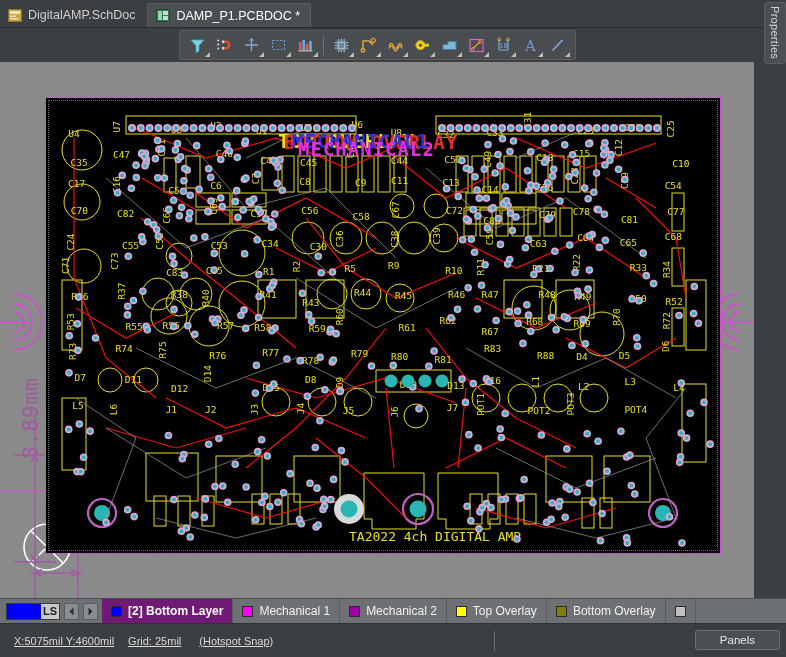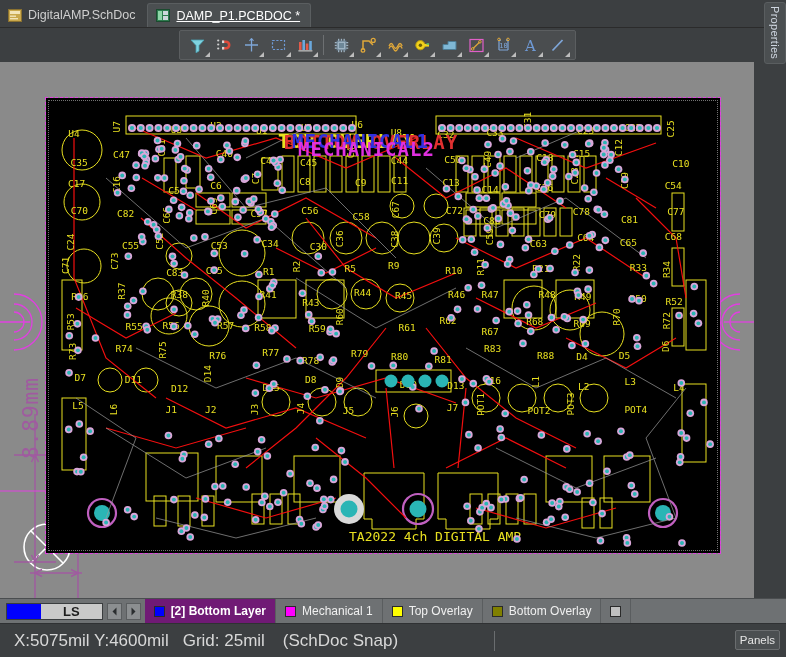--- a/index.html
+++ b/index.html
@@ -19,21 +19,21 @@
     border-bottom:1px solid #2b2b2b;
   }
   .doc-tab{
     display:flex; align-items:center; gap:6px;
     height:24px; padding:0 10px 0 8px; margin-right:2px;
     font-size:12.5px; color:#cfcfcf; background:transparent;
     border-top-left-radius:3px; border-top-right-radius:3px;
   }
   .doc-tab.active{
     background:#4b4f51; color:#ffffff;
-    border:1px solid #5a5e60; border-bottom:none;text-decoration:underline;
+    border:1px solid #5a5e60; border-bottom:none;
   }
   .tab-ico{ width:14px; height:13px; display:block; flex:0 0 auto; }
 
   
   #toolbar{
     position:absolute; left:179px; top:30px; height:30px;
     background:#4a4d4f; border:1px solid #5b5e60; border-radius:2px;
     display:flex; align-items:center; padding:0 4px;
   }
   .tb-btn{
@@ -109,48 +109,48 @@
     position:absolute; left:0; top:598px; width:786px; height:25px;
     background:#6e7173; display:flex; align-items:center;
     border-top:1px solid #4a4d4f;
   }
   #ls-box{
     display:flex; align-items:center; height:17px; margin-left:6px;
     border:1px solid #3a3d3f; background:#c9c9c9;
   }
   #ls-swatch{ width:34px; height:15px; background:#0000ff; }
   #ls-label{
-    font-size:13px; color:#1d1d1d; padding:0 22px; font-weight:bold;
+    font-size:11px; color:#1d1d1d; padding:0 2px; font-weight:bold;
   }
   .nav-btn{
     width:15px; height:17px; margin-left:4px;
     background:#8b8e90; border:1px solid #5a5d5f;
     display:flex; align-items:center; justify-content:center;
   }
   .layer-tab{
     display:flex; align-items:center; gap:6px;
     height:25px; padding:0 9px; font-size:12px; color:#f0f0f0;
     border-right:1px solid #5a5d5f; white-space:nowrap;
   }
   .layer-tab.active{ background:#701a75; color:#ffffff; font-weight:bold; }
   .lsw{ width:11px; height:11px; border:1px solid #2a2a2a; flex:0 0 auto; }
 
   
   #statusbar{
     position:absolute; left:0; top:623px; width:786px; height:34px;
     background:#3c3f41; display:flex; align-items:center;
     border-top:1px solid #2f3133;
   }
-  .st-item{ font-size:17px; color:#d8d8d8; margin-left:14px; white-space:nowrap; }
+  .st-item{ font-size:11px; color:#d8d8d8; margin-left:14px; white-space:nowrap;text-decoration:underline; }
   #st-divider{
     position:absolute; left:494px; top:7px; width:1px; height:20px;
     background:#6a6d6f;
   }
   #panels-btn{
-    position:absolute; right:6px; top:6px; height:20px; padding:0 4px;
+    position:absolute; right:6px; top:6px; height:20px; padding:0 24px;
     background:#4b4f51; border:1px solid #6a6d6f; border-radius:2px;
     display:flex; align-items:center; font-size:11.5px; color:#e6e6e6;
   }
 </style>
 </head>
 <body>
 
 <div id="app">
 
   <div id="tabbar">
@@ -2453,36 +2453,40 @@
     <div id="layer-tabs-container" style="display:flex;align-items:center;margin-left:4px;">
         <div class="layer-tab active">
           <span class="lsw" style="background: rgb(0, 0, 255);"></span>
           <span>[2] Bottom Layer</span>
         </div>
         <div class="layer-tab">
           <span class="lsw" style="background: rgb(255, 0, 255);"></span>
           <span>Mechanical 1</span>
         </div>
         <div class="layer-tab">
+          <span class="lsw" style="background: rgb(160, 0, 160);"></span>
+          <span>Mechanical 2</span>
+        </div>
+        <div class="layer-tab">
           <span class="lsw" style="background: rgb(255, 255, 0);"></span>
           <span>Top Overlay</span>
         </div>
         <div class="layer-tab">
           <span class="lsw" style="background: rgb(128, 128, 0);"></span>
           <span>Bottom Overlay</span>
         </div>
         <div class="layer-tab">
           <span class="lsw" style="background: rgb(192, 192, 192);"></span>
         </div>
       </div>
   </div>
 
   <div id="statusbar">
     <div class="st-item">X:5075mil Y:4600mil</div>
     <div class="st-item">Grid: 25mil</div>
-    <div class="st-item" style="margin-left:18px;">(SchDoc Snap)</div>
+    <div class="st-item" style="margin-left:18px;">(Hotspot Snap)</div>
     <div id="st-divider"></div>
     <div id="panels-btn">
       <span>Panels</span>
     </div>
   </div>
 
 </div>
 
 </body></html>

